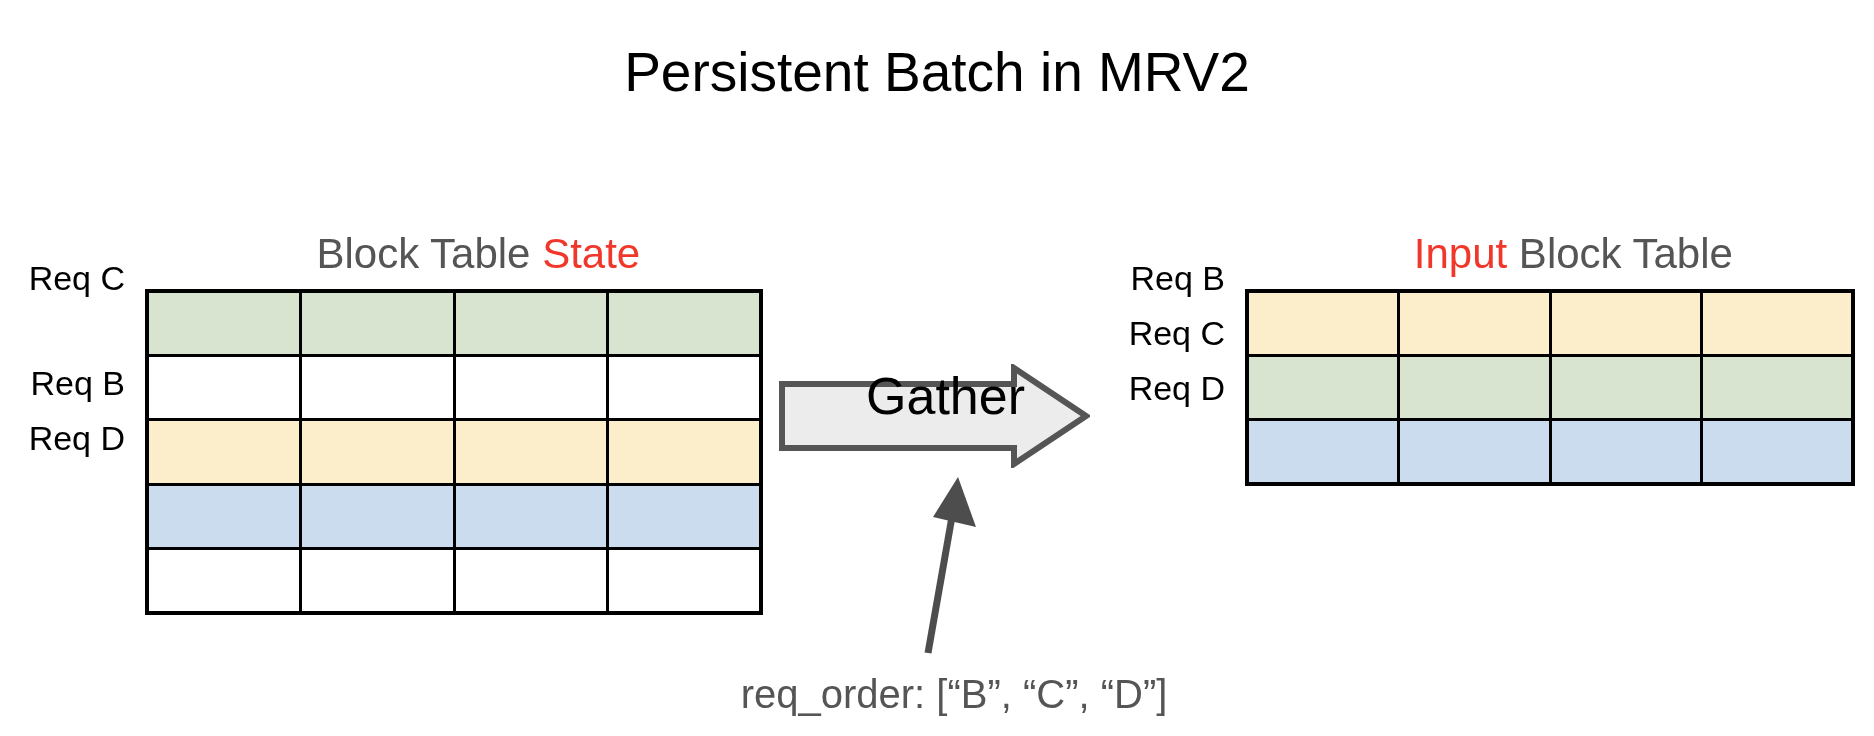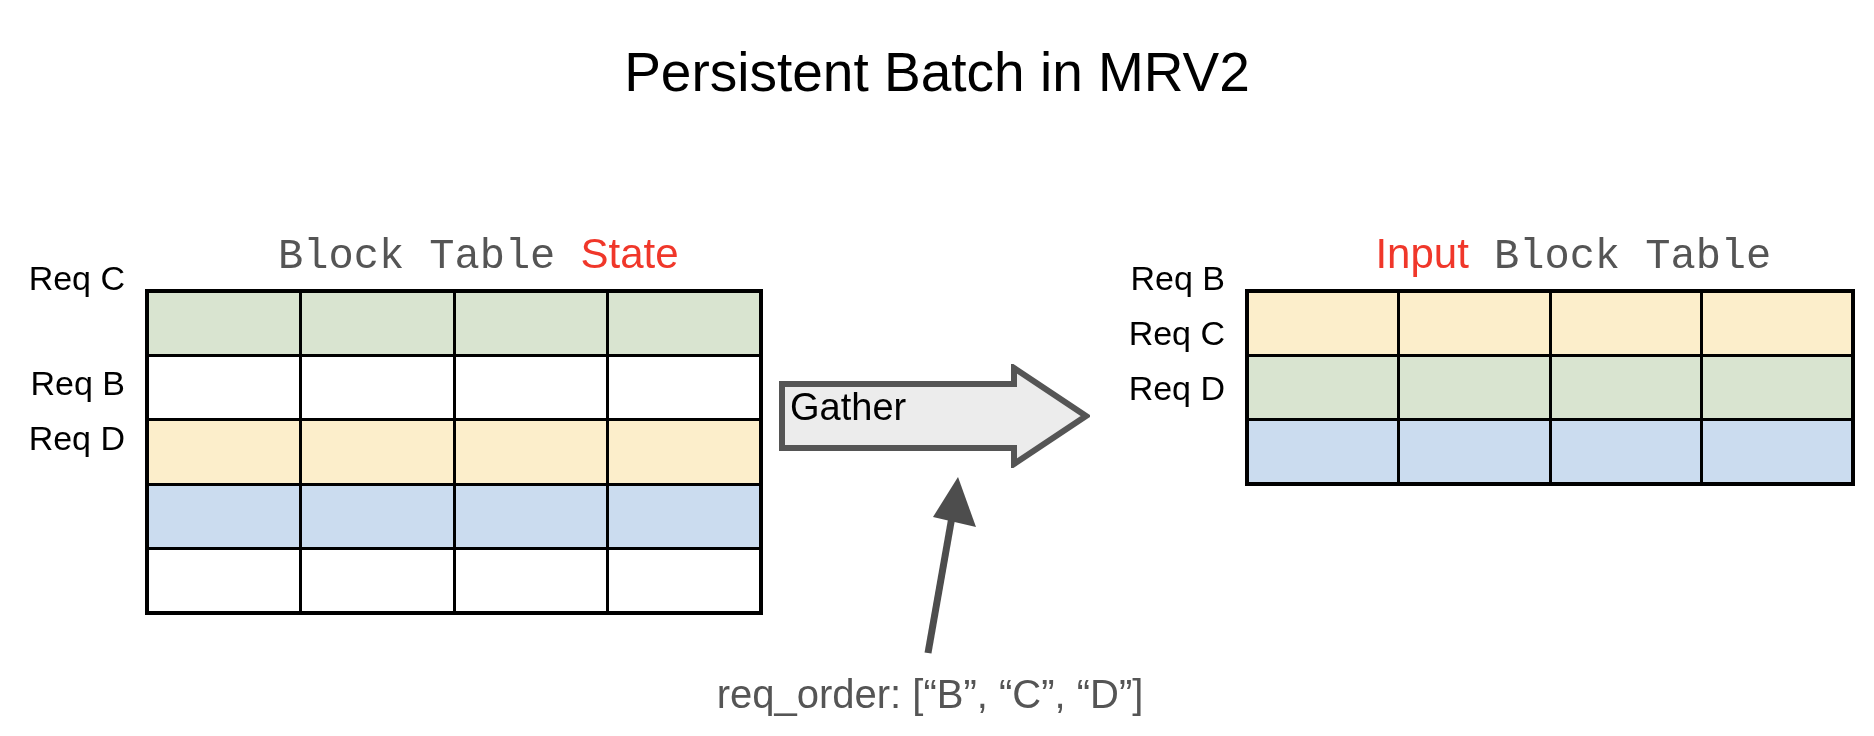--- a/index.html
+++ b/index.html
@@ -39,21 +39,21 @@
     font-size: 42px;
     line-height: 52px;
     color: #555555;
     white-space: pre;
     text-align: center;
   }
   .heading .accent {
     color: #f0372a;
     font-weight: normal;
   }
-  .heading .plain { color: #555555; font-family: Liberation Mono, monospace; }
+  .heading .plain { color: #555555; }
 
   #heading-left  { left: 145px;  top: 155px; width: 620px; }
   #heading-right { left: 1245px; top: 155px; width: 610px; text-align: center; }
 
   
   .grid {
     position: absolute;
     display: grid;
     border: 4px solid #000000;
     box-sizing: border-box;
@@ -97,43 +97,43 @@
     position: absolute;
     left: 778px;
     top: 343px;
     width: 312px;
     height: 104px;
   }
   #gather-arrow svg { display: block; }
   #gather-label {
     position: absolute;
     left: 790px;
-    top: 363px;
+    top: 352px;
     width: 235px;
-    text-align: left;
-    font-size: 38px;
+    text-align: right;
+    font-size: 52px;
     line-height: 46px;
     color: #000000;
     white-space: pre;
   }
 
   
   #order-pointer {
     position: absolute;
     left: 900px;
     top: 450px;
     width: 120px;
     height: 190px;
   }
   #order-pointer svg { display: block; }
 
   
   #req-order-caption {
     position: absolute;
-    left: 560px;
+    left: 584px;
     top: 648px;
     width: 740px;
     text-align: center;
     font-size: 40px;
     line-height: 50px;
     color: #555555;
     white-space: pre;
   }
 </style>
 </head>

